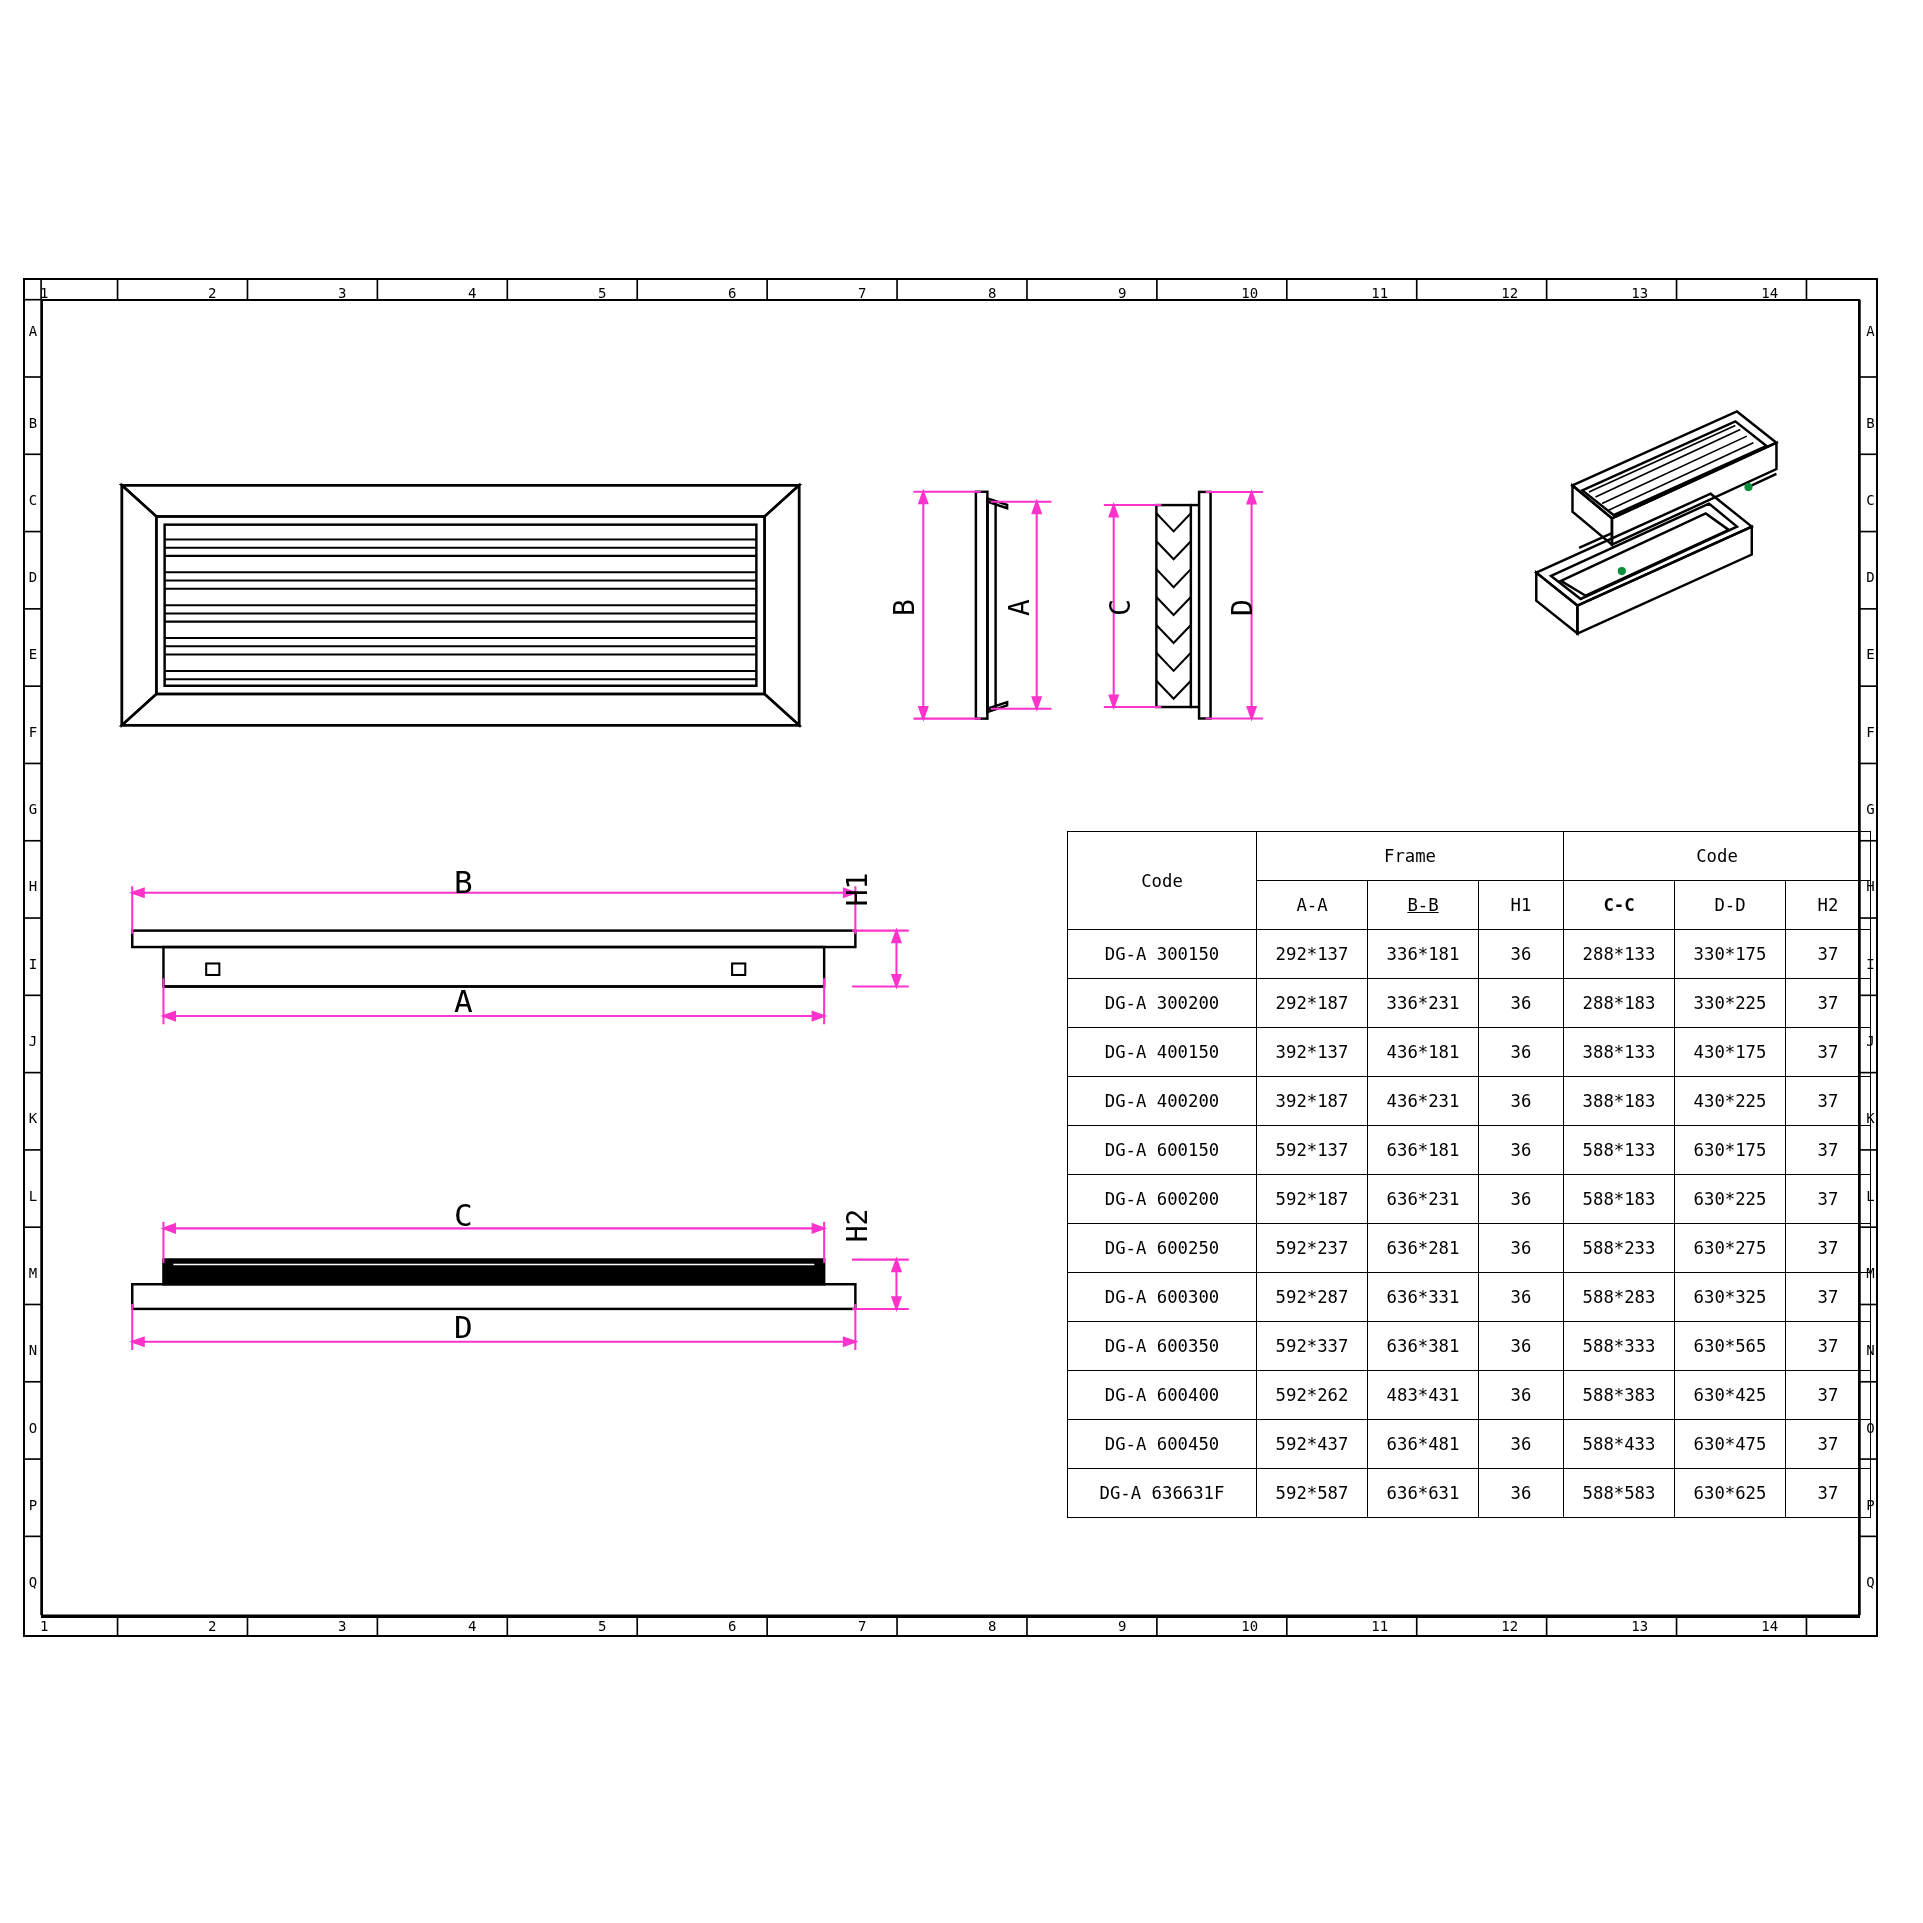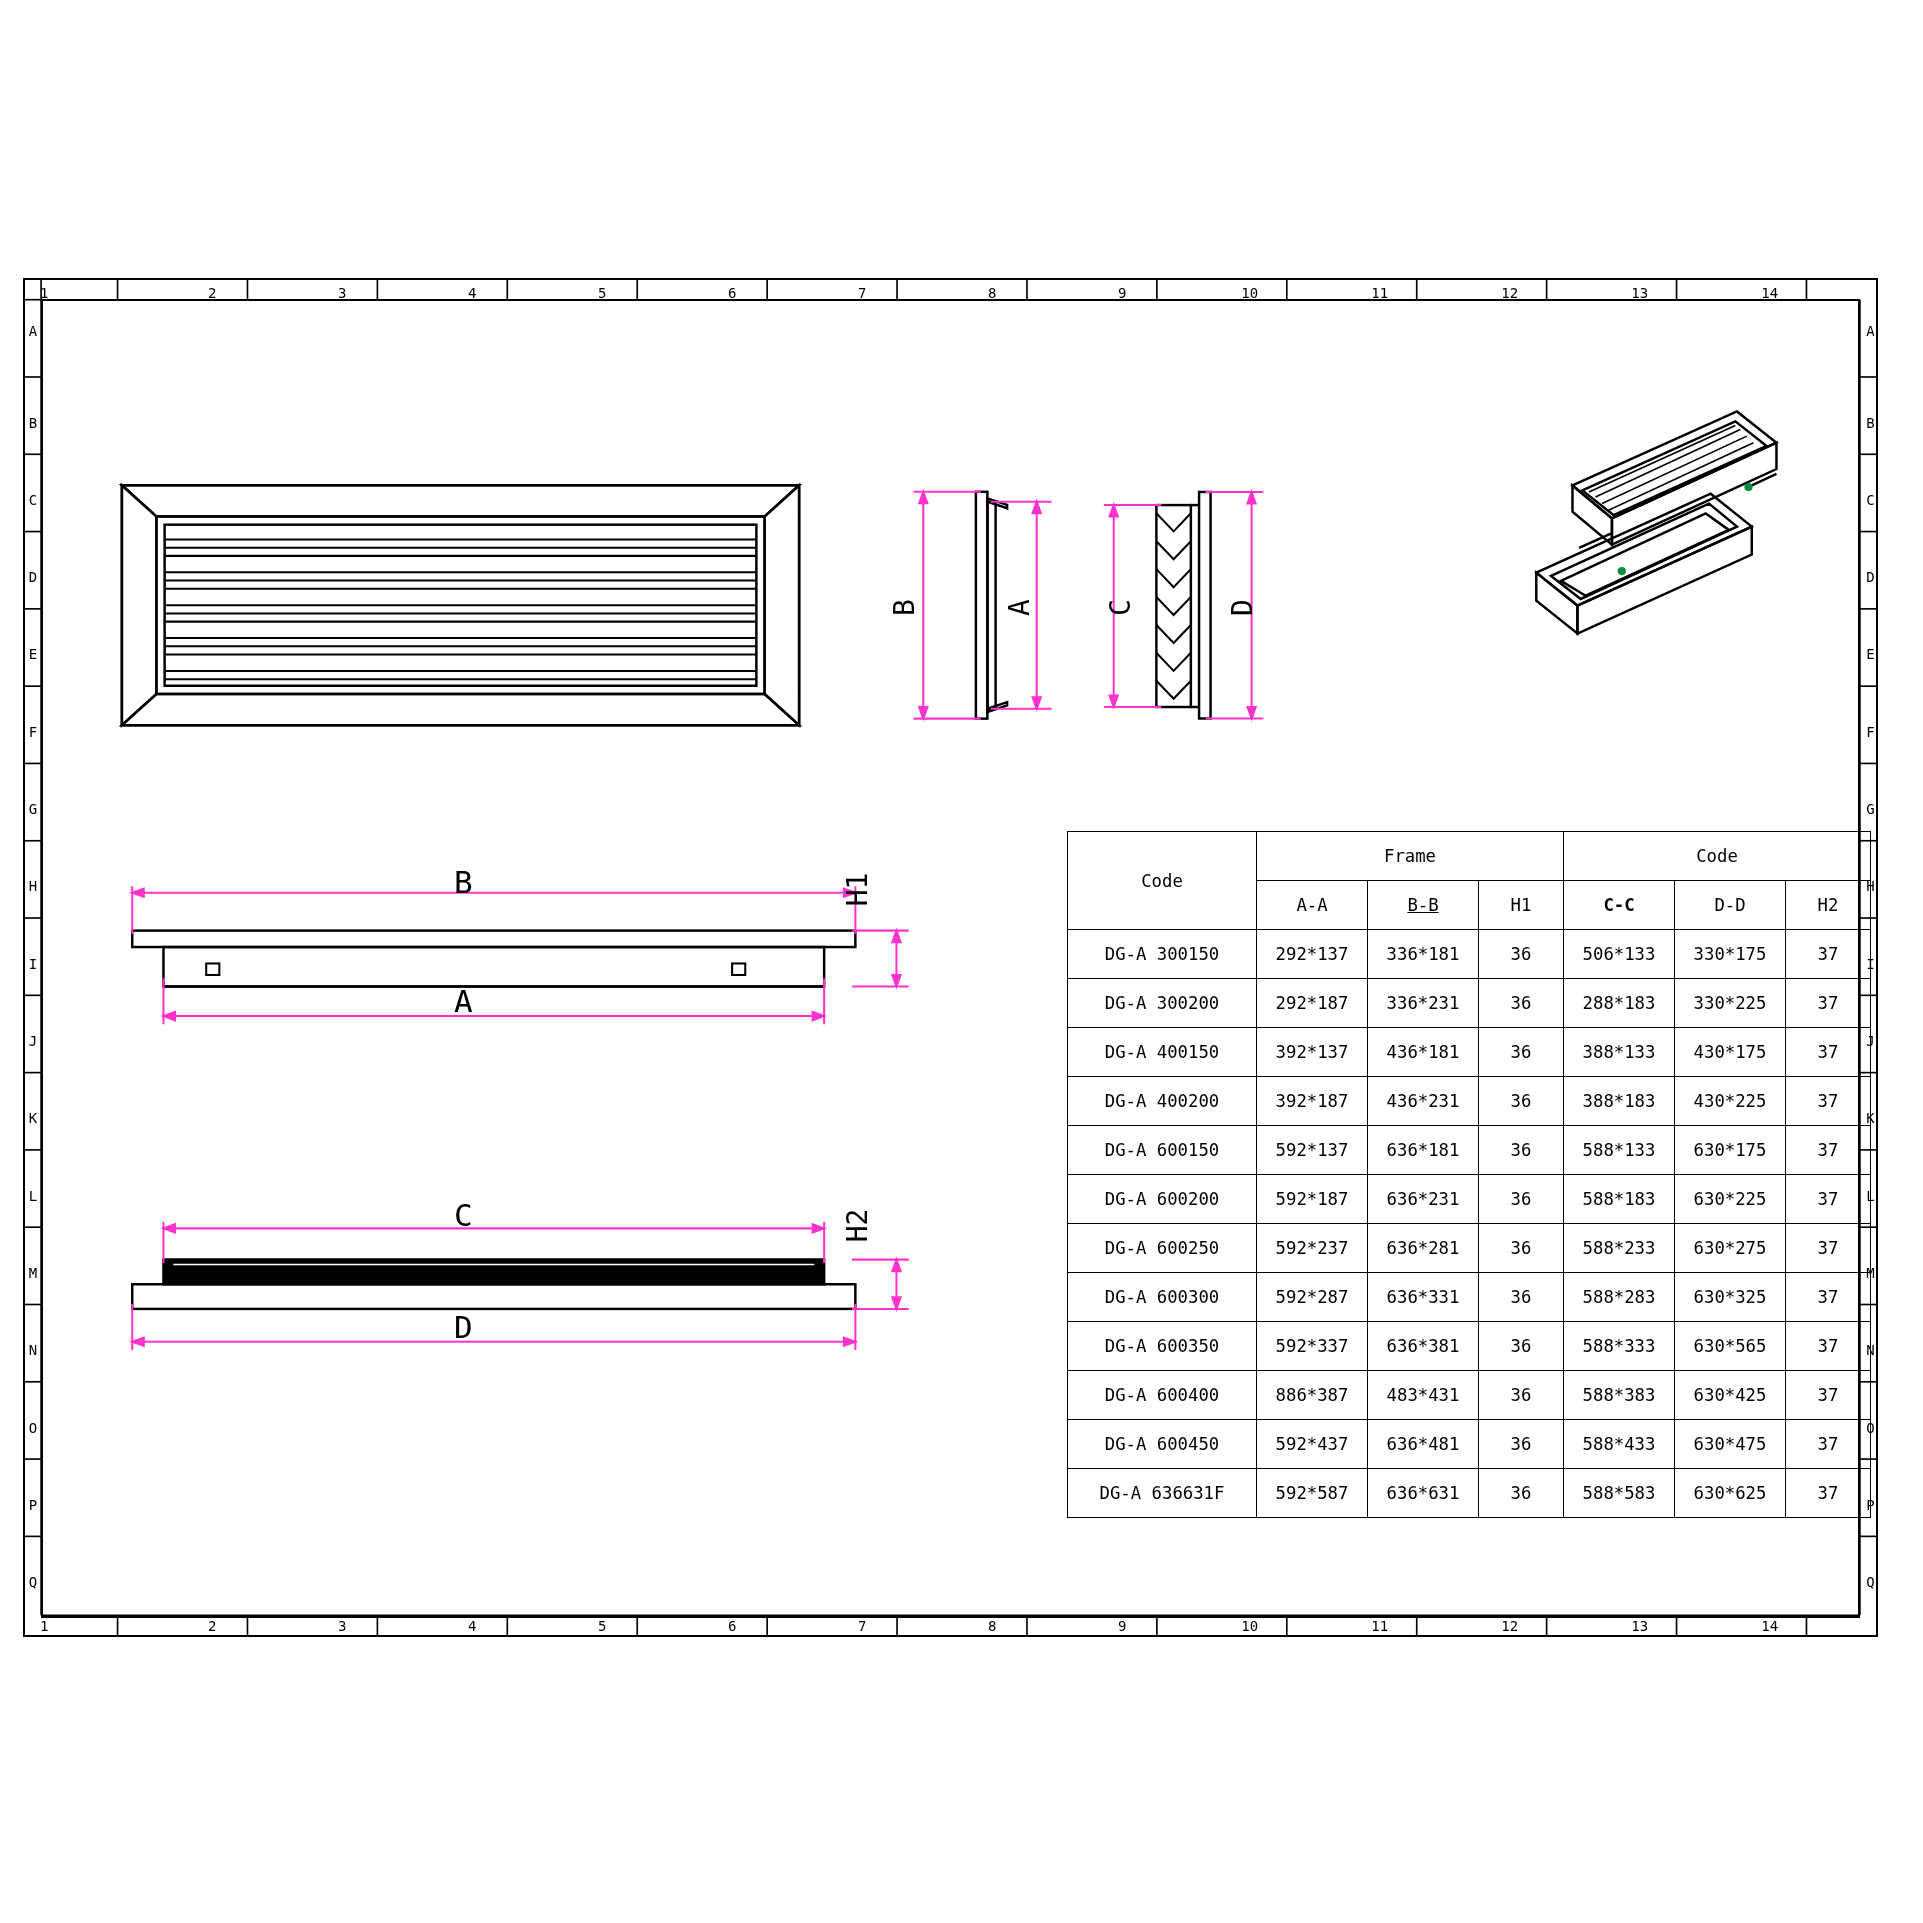--- a/index.html
+++ b/index.html
@@ -371,21 +371,21 @@
         <th class="dd">D-D</th>
         <th class="h2">H2</th>
       </tr>
     </thead>
     <tbody>
       <tr>
         <td>DG-A 300150</td>
         <td>292*137</td>
         <td>336*181</td>
         <td>36</td>
-        <td>506*133</td>
+        <td>288*133</td>
         <td>330*175</td>
         <td>37</td>
       </tr>
       <tr>
         <td>DG-A 300200</td>
         <td>292*187</td>
         <td>336*231</td>
         <td>36</td>
         <td>288*183</td>
         <td>330*225</td>
@@ -449,21 +449,21 @@
         <td>DG-A 600350</td>
         <td>592*337</td>
         <td>636*381</td>
         <td>36</td>
         <td>588*333</td>
         <td>630*565</td>
         <td>37</td>
       </tr>
       <tr>
         <td>DG-A 600400</td>
-        <td>886*387</td>
+        <td>592*262</td>
         <td>483*431</td>
         <td>36</td>
         <td>588*383</td>
         <td>630*425</td>
         <td>37</td>
       </tr>
       <tr>
         <td>DG-A 600450</td>
         <td>592*437</td>
         <td>636*481</td>

